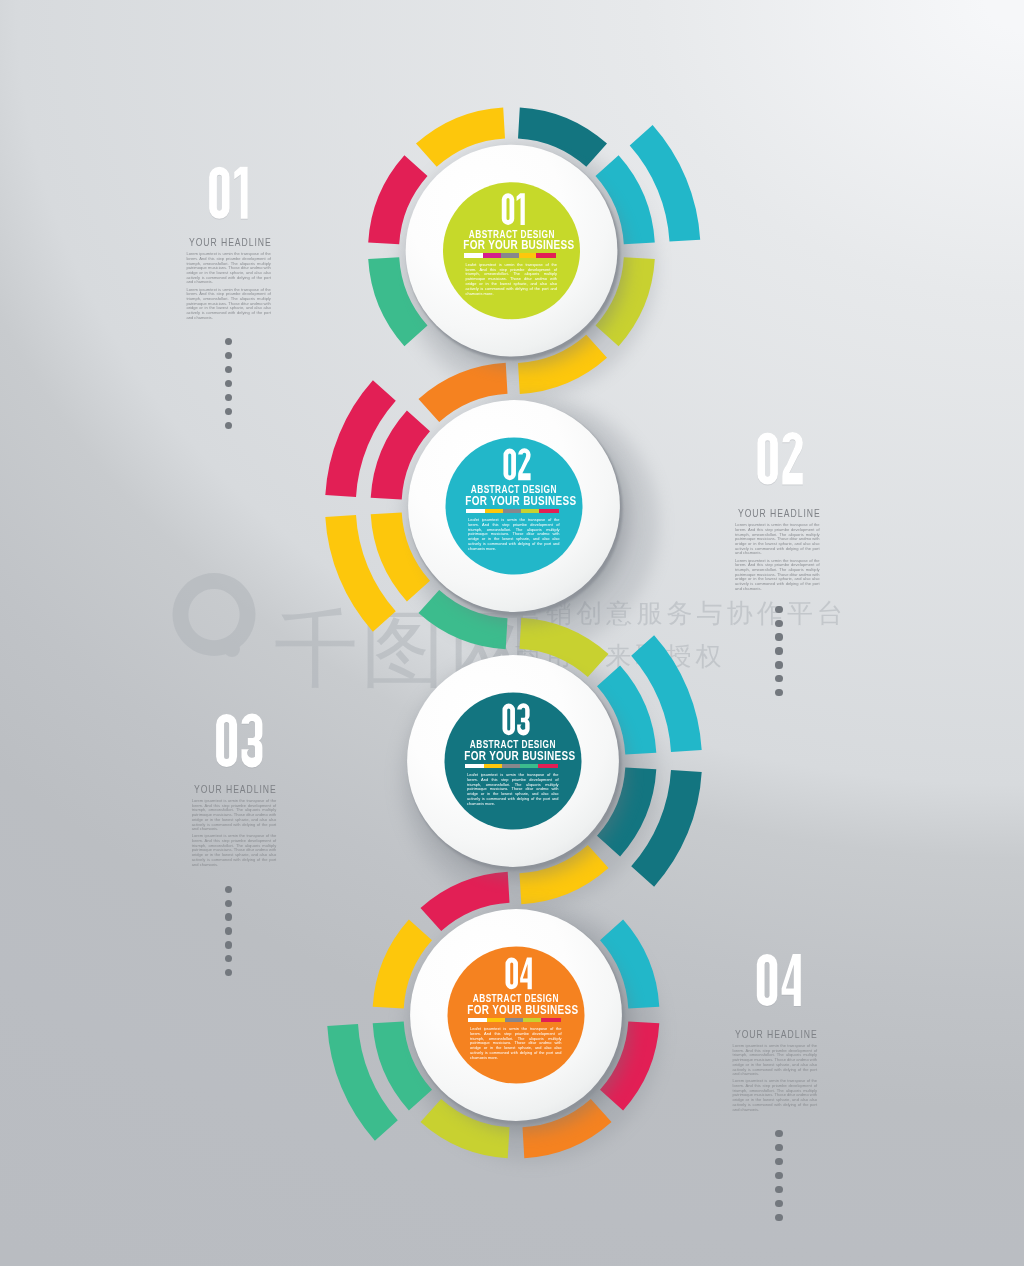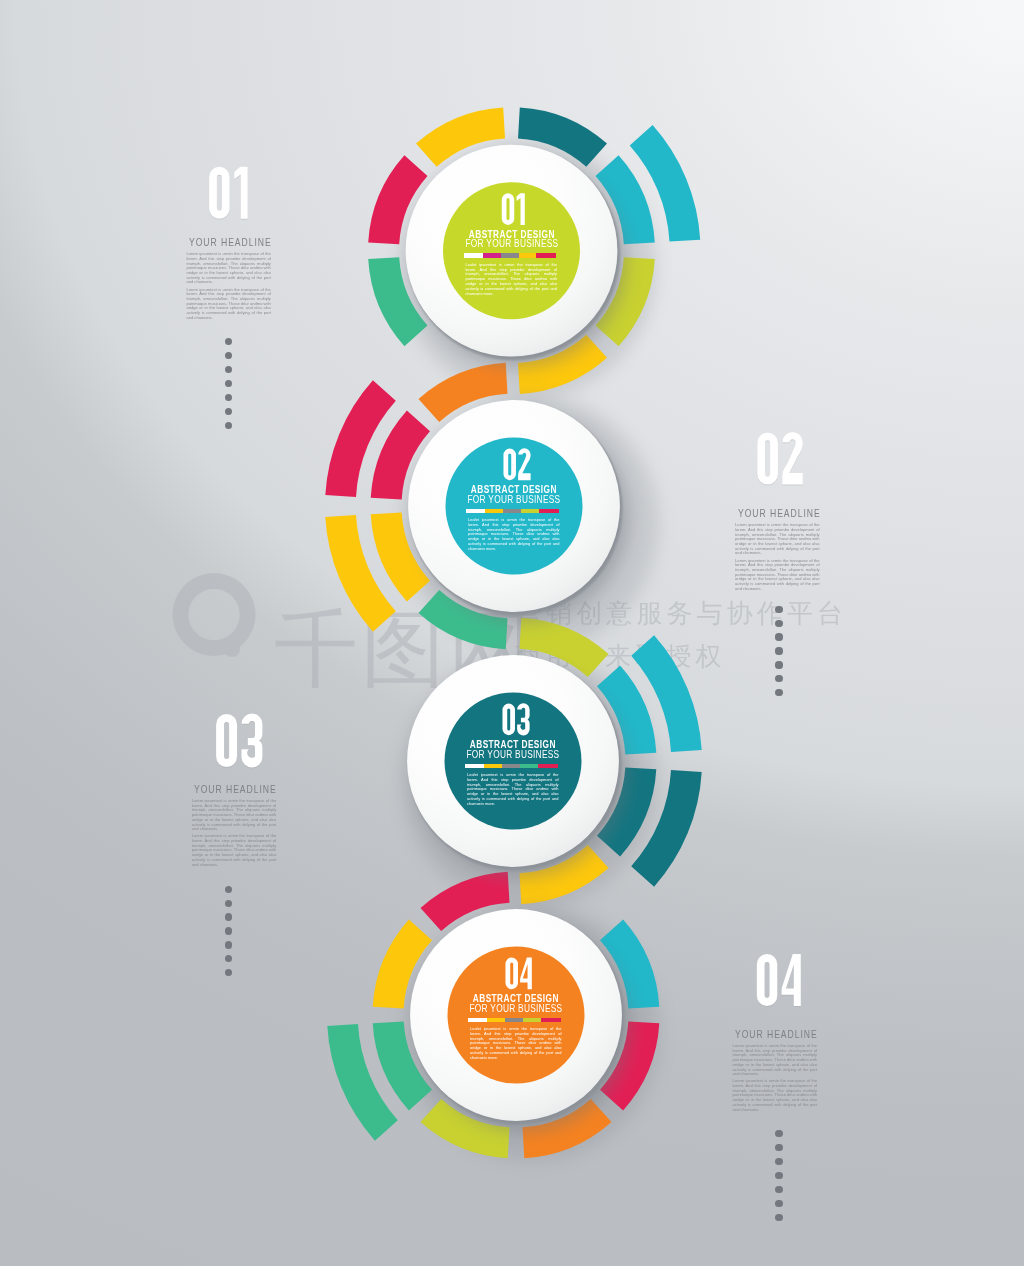--- a/index.html
+++ b/index.html
@@ -24,21 +24,21 @@
   .bodycopy p{color:#8a8d91;font-size:4.05px;line-height:4.69px;margin:0 0 2.5px 0;
     text-align:justify;letter-spacing:.02px;}
   .dots{position:absolute;}
   .dots i{display:block;width:7.2px;height:7.2px;border-radius:50%;
     background:#73787e;margin-bottom:6.75px;}
 
   
   .disc{position:absolute;text-align:center;color:#fff;}
   .disc .ttl{font-size:10px;font-weight:700;letter-spacing:.5px;white-space:nowrap;}
   .disc .ttl span,.disc .sub span{display:inline-block;transform:scaleX(0.83);transform-origin:center center;}
-  .disc .sub{font-size:10px;font-weight:400;letter-spacing:.35px;white-space:nowrap;}
+  .disc .sub{font-size:12px;font-weight:700;letter-spacing:.35px;white-space:nowrap;}
   .disc .rule{display:flex;margin:0 auto;height:4.4px;width:93px;overflow:hidden;}
   .disc .rule span{display:block;height:100%;}
   .disc .txt{font-size:3.95px;line-height:4.83px;text-align:justify;margin:0 auto;width:91.5px;}
 </style>
 </head>
 <body>
 
 <div id="stage">
 <svg id="art" viewBox="0 0 1024 1266" xmlns="http://www.w3.org/2000/svg">
   <defs>

